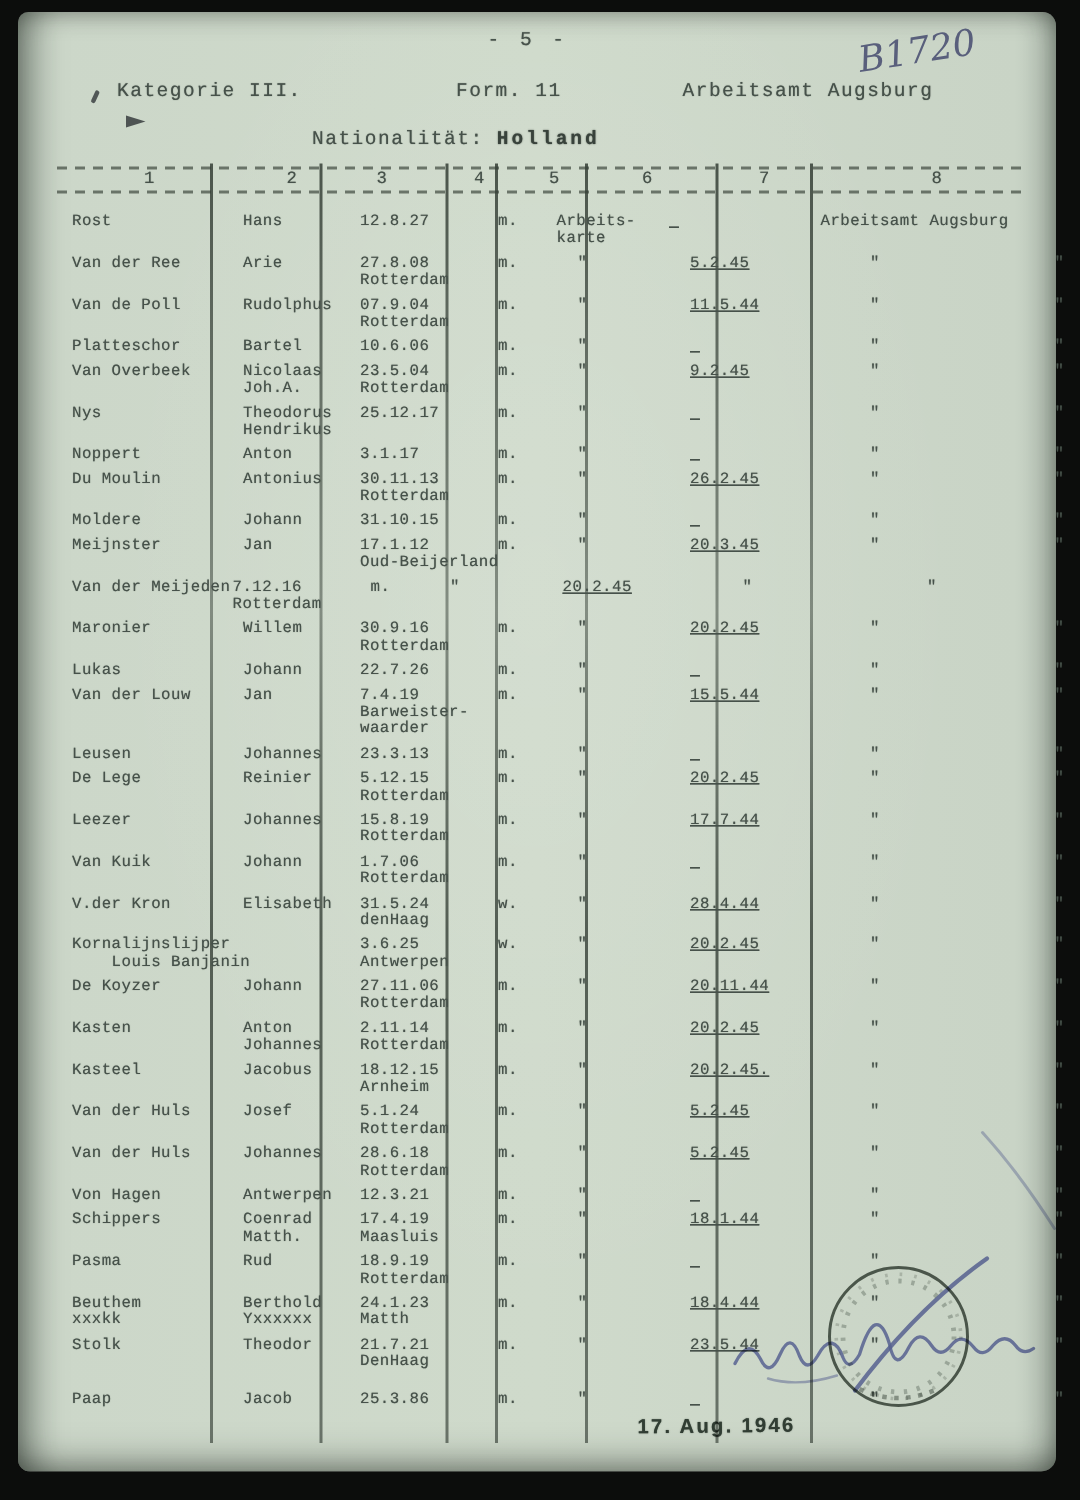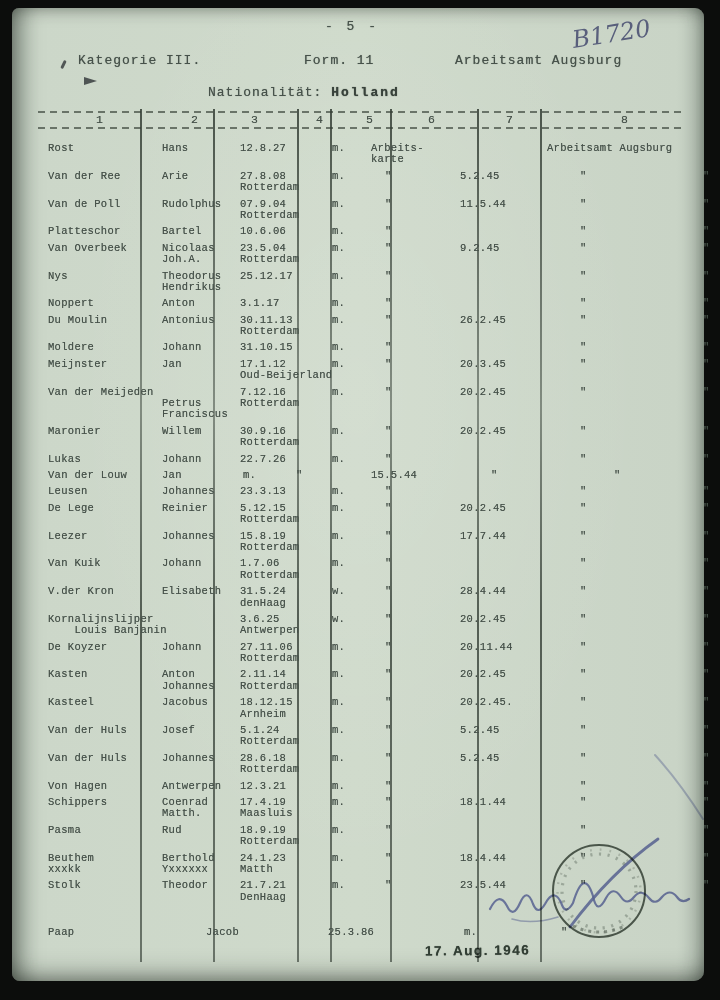--- a/index.html
+++ b/index.html
@@ -50,32 +50,32 @@
   .dash1{top:103px;}
   .dash2{top:119px;}
   .colnum{position:absolute;top:105px;font-size:11.5px;color:#46514a;
     text-shadow:0 0 .6px rgba(70,82,72,.7);}
   .vline{
     position:absolute;top:101px;width:1.6px;height:853px;
     background:linear-gradient(180deg,rgba(52,62,53,.85),rgba(52,62,53,.5) 35%,rgba(52,62,53,.8) 60%,rgba(52,62,53,.65));
   }
   .tbody{position:absolute;left:26px;top:130px;width:648px;}
   .row{display:flex;align-items:flex-start;margin-top:5px;}
-  .row.gap{margin-top:24px;gap:44px;}
+  .row.gap{margin-top:14px;}
   .cell{flex:none;white-space:pre;overflow:visible;color:#46514a;
     font-size:10.5px;line-height:11.4px;letter-spacing:.3px;
     text-shadow:0 0 .6px rgba(70,82,72,.7);}
   .ln{height:11.4px;}
   .c1{width:102px;padding-left:10px;}
   .c2{width:73px;padding-left:12px;}
   .c3{width:84px;padding-left:5px;}
   .c4{width:33px;padding-left:8px;}
   .c5{width:60px;padding-left:6px;}
   .c5.dit{padding-left:20px;}
-  .c6{width:87px;padding-left:15px;}
+  .c6{width:87px;padding-left:15px;text-decoration:underline;}
   .c7{width:63px;padding-left:33px;}
   .c8{width:144px;padding-left:60px;}
   .c78{width:207px;padding-left:14px;}
   .datestamp{
     position:absolute;left:413px;top:935px;
     font-family:"Liberation Sans","DejaVu Sans",sans-serif;
     font-weight:bold;font-size:13.5px;letter-spacing:1.5px;color:#3d4941;
     transform:rotate(-.6deg);mix-blend-mode:multiply;
     text-shadow:0 0 .8px rgba(61,73,65,.8);white-space:pre;
   }
@@ -217,21 +217,20 @@
         <div class="cell c2"><div class="ln">Jan</div></div>
         <div class="cell c3"><div class="ln">17.1.12</div><div class="ln">Oud-Beijerland</div></div>
         <div class="cell c4"><div class="ln">m.</div></div>
         <div class="cell c5 dit"><div class="ln">"</div></div>
         <div class="cell c6"><div class="ln">20.3.45</div></div>
         <div class="cell c7"><div class="ln">"</div></div>
         <div class="cell c8"><div class="ln">"</div></div>
       </div>
       <div class="row">
         <div class="cell c1"><div class="ln">Van der Meijeden</div></div>
-        <div class="cell c2"><div class="ln">&nbsp;</div><div class="ln">Petrus</div><div class="ln">Franciscus</div></div>
         <div class="cell c3"><div class="ln">7.12.16</div><div class="ln">Rotterdam</div></div>
         <div class="cell c4"><div class="ln">m.</div></div>
         <div class="cell c5 dit"><div class="ln">"</div></div>
         <div class="cell c6"><div class="ln">20.2.45</div></div>
         <div class="cell c7"><div class="ln">"</div></div>
         <div class="cell c8"><div class="ln">"</div></div>
       </div>
       <div class="row">
         <div class="cell c1"><div class="ln">Maronier</div></div>
         <div class="cell c2"><div class="ln">Willem</div></div>
@@ -248,20 +247,21 @@
         <div class="cell c3"><div class="ln">22.7.26</div></div>
         <div class="cell c4"><div class="ln">m.</div></div>
         <div class="cell c5 dit"><div class="ln">"</div></div>
         <div class="cell c6"><div class="ln">&nbsp;</div></div>
         <div class="cell c7"><div class="ln">"</div></div>
         <div class="cell c8"><div class="ln">"</div></div>
       </div>
       <div class="row">
         <div class="cell c1"><div class="ln">Van der Louw</div></div>
         <div class="cell c2"><div class="ln">Jan</div></div>
+        <div class="cell c3"><div class="ln">7.4.19</div><div class="ln">Barweister-</div><div class="ln">waarder</div></div>
         <div class="cell c4"><div class="ln">m.</div></div>
         <div class="cell c5 dit"><div class="ln">"</div></div>
         <div class="cell c6"><div class="ln">15.5.44</div></div>
         <div class="cell c7"><div class="ln">"</div></div>
         <div class="cell c8"><div class="ln">"</div></div>
       </div>
       <div class="row">
         <div class="cell c1"><div class="ln">Leusen</div></div>
         <div class="cell c2"><div class="ln">Johannes</div></div>
         <div class="cell c3"><div class="ln">23.3.13</div></div>

